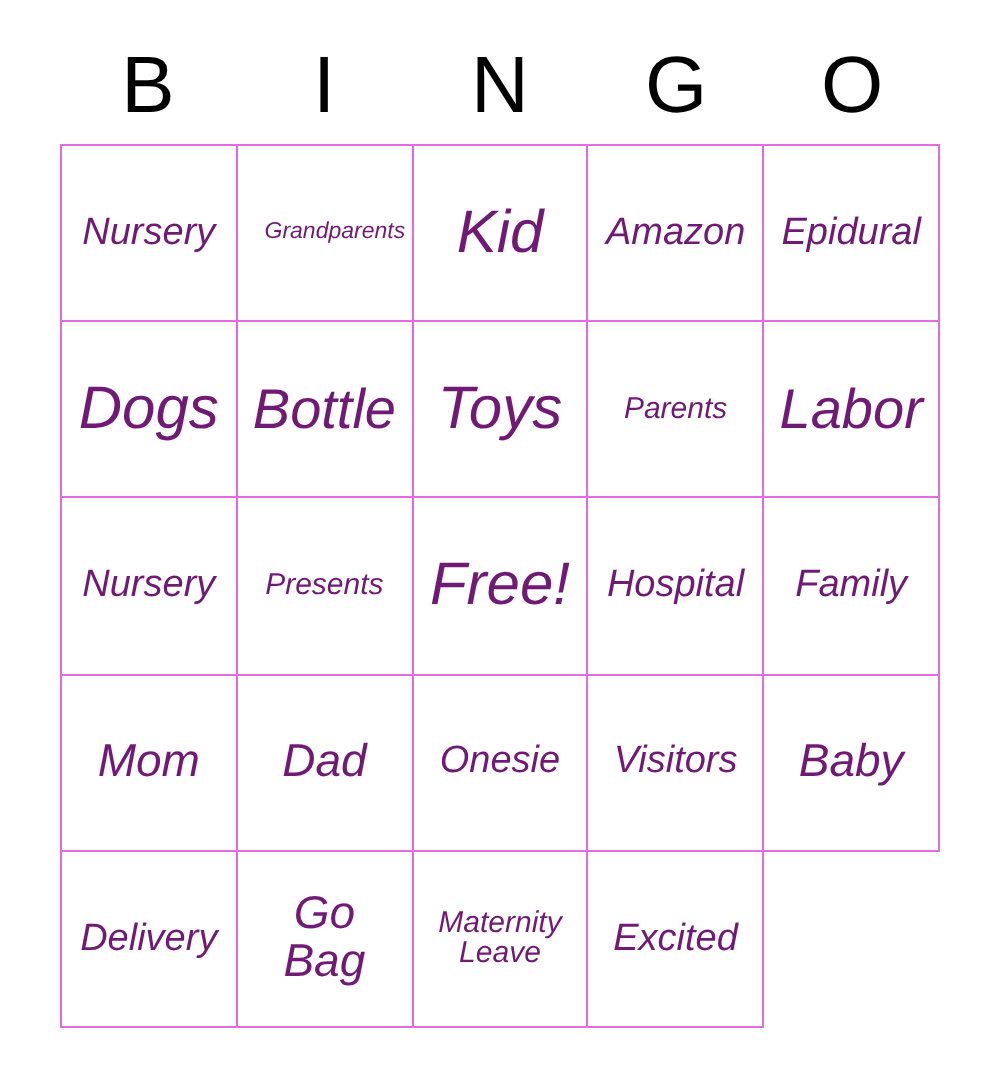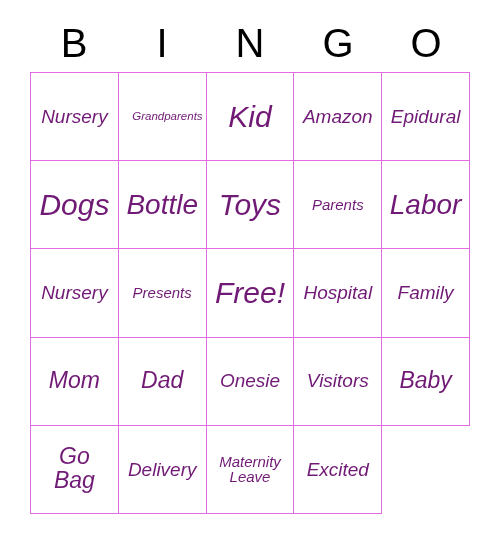--- a/index.html
+++ b/index.html
@@ -157,26 +157,26 @@
     <div class="cell fs-m" style="border-color: rgb(227, 108, 227);">
         <span class="cell-text">Onesie</span>
       </div>
     <div class="cell fs-m" style="border-color: rgb(227, 108, 227);">
         <span class="cell-text">Visitors</span>
       </div>
 
     <div class="cell fs-xxl" style="border-color: rgb(227, 108, 227);">
         <span class="cell-text">Baby</span>
       </div>
+    <div class="cell fs-m" style="border-color: rgb(227, 108, 227);">
+        <span class="cell-text">Delivery</span>
+      </div>
     <div class="cell fs-xxl" style="border-color: rgb(227, 108, 227);">
         <span class="cell-text">Go
 Bag</span>
-      </div>
-    <div class="cell fs-m" style="border-color: rgb(227, 108, 227);">
-        <span class="cell-text">Delivery</span>
       </div>
     <div class="cell fs-s" style="border-color: rgb(227, 108, 227);">
         <span class="cell-text">Maternity
 Leave</span>
       </div>
     <div class="cell fs-m" style="border-color: rgb(227, 108, 227);">
         <span class="cell-text">Excited</span>
       </div>
 
   </div>

